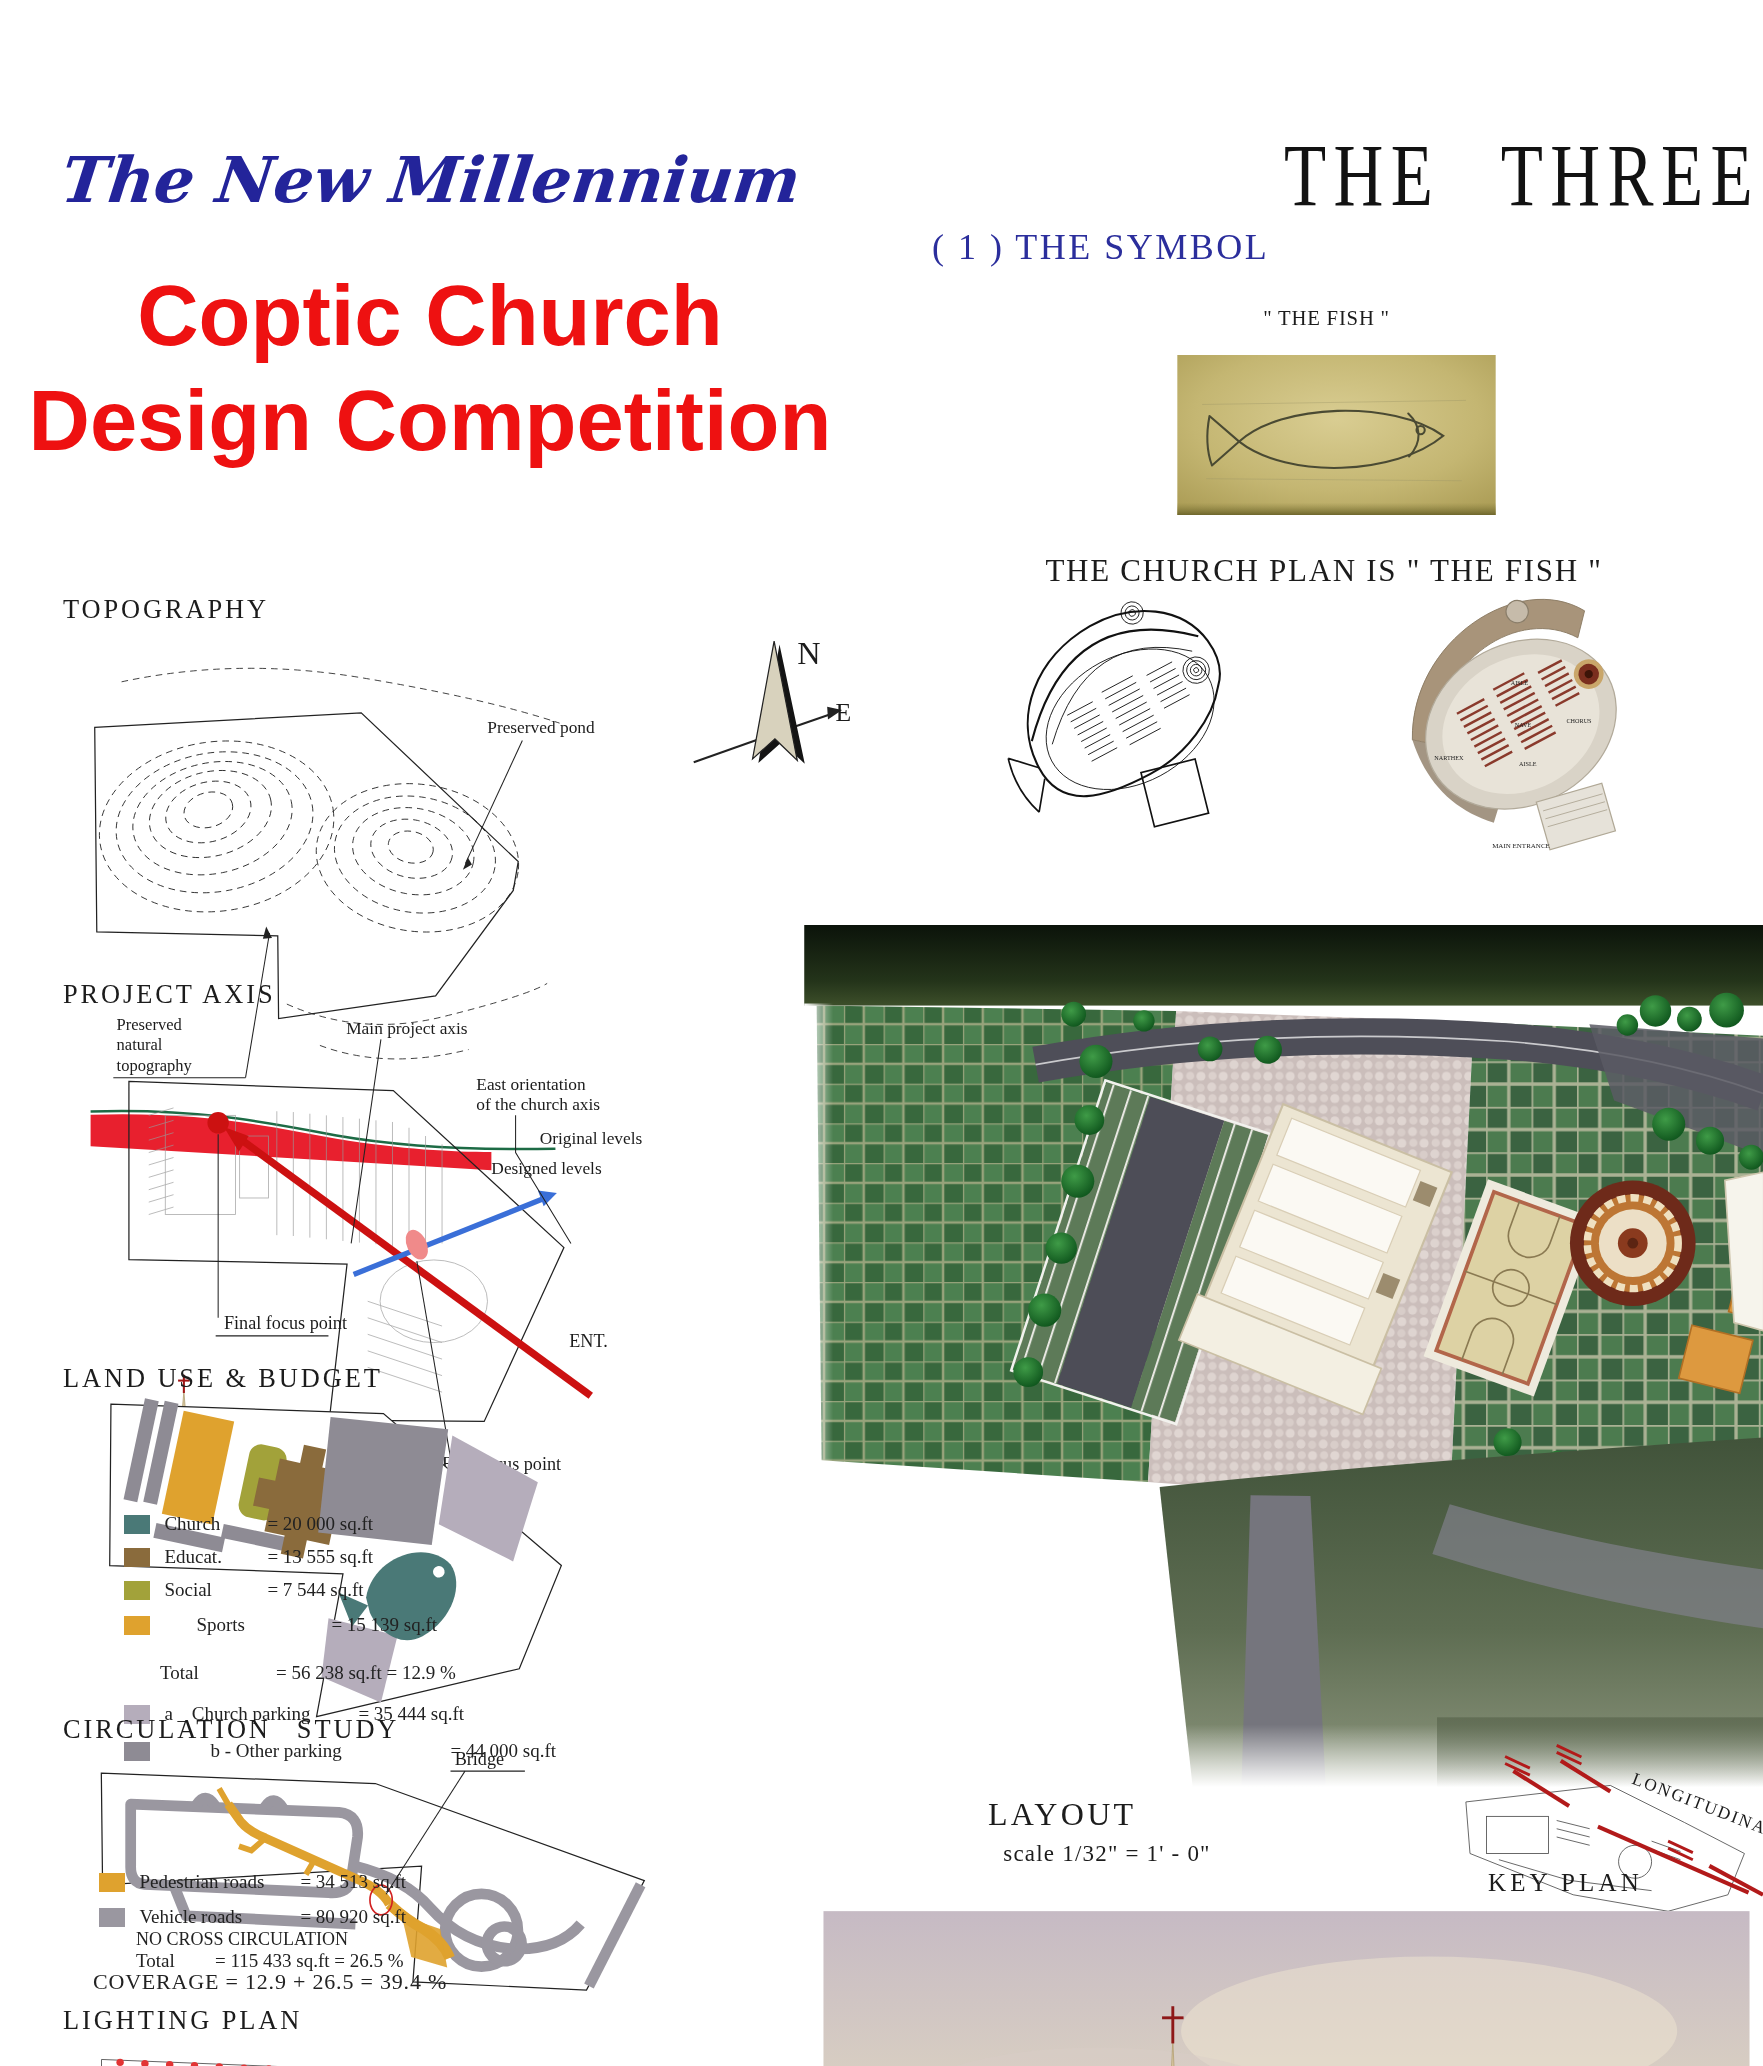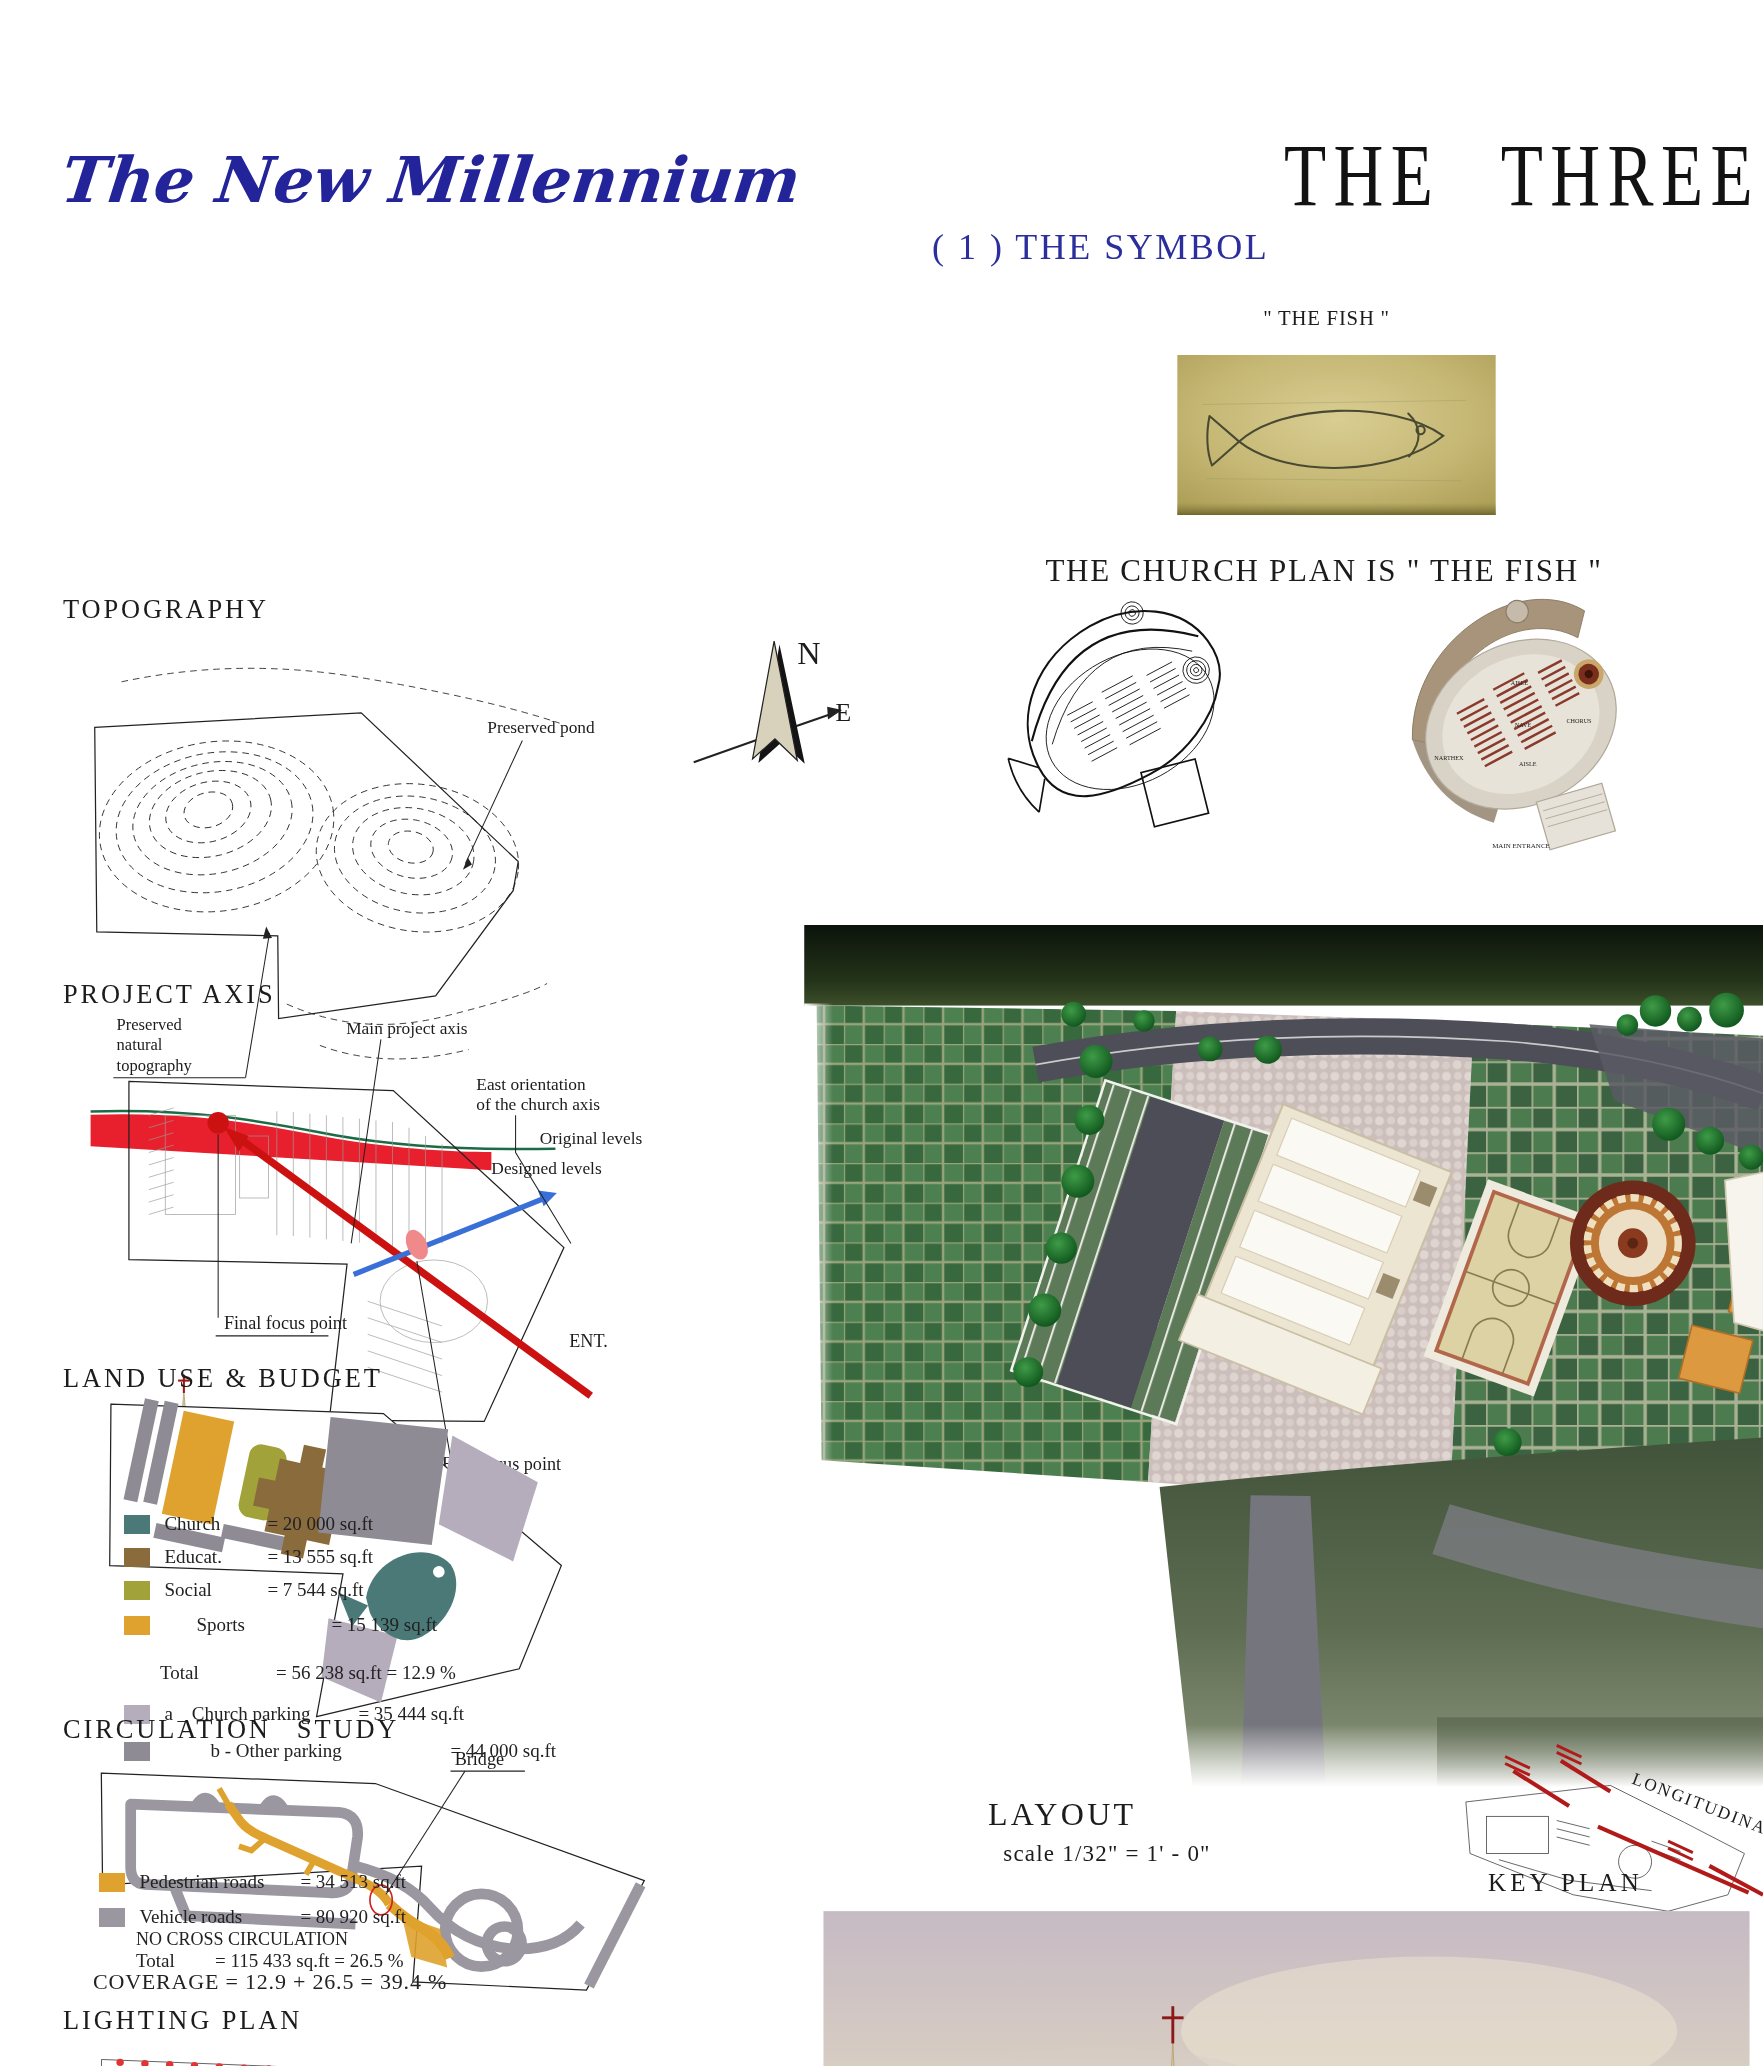--- a/index.html
+++ b/index.html
@@ -32,20 +32,22 @@
   svg{position:absolute;overflow:visible;}
   svg text{font-family:"Liberation Serif",serif;fill:#1c1c1c;}
   .clip{overflow:hidden;}
 </style>
 </head>
 <body>
 
 <div id="board">
 
   <div class="script-title">The New Millennium</div>
+  <div class="main-title" style="top:273px;">Coptic Church</div>
+  <div class="main-title" style="top:378px;">Design Competition</div>
   <div class="series-title">THE THREE</div>
 
   <div class="symbol-heading">( 1 )   THE SYMBOL</div>
   <div class="symline" style="top:307px;">" THE FISH "</div>
 
   <svg style="left:1177px;top:355px;" width="319" height="160" viewBox="0 0 772 388">
     <defs>
       <radialGradient id="fishbg" cx="50%" cy="40%" r="75%">
         <stop offset="0%" stop-color="#d9cd92"></stop>
           <stop offset="60%" stop-color="#c4b672"></stop>

